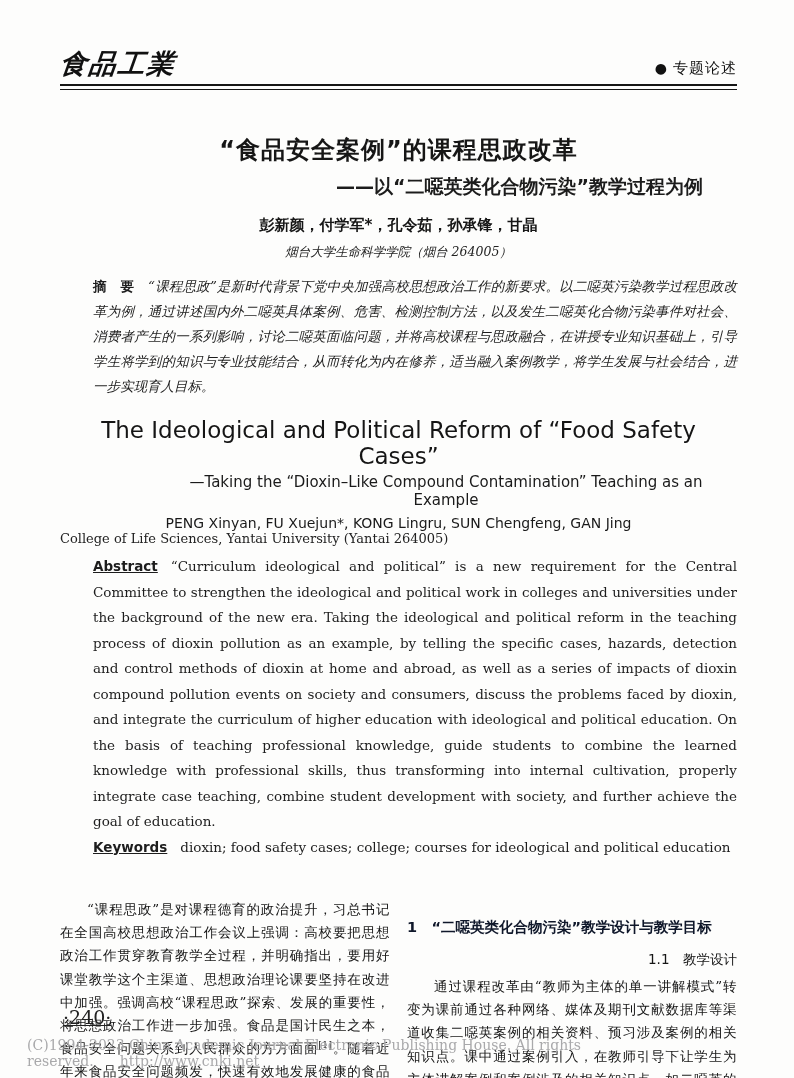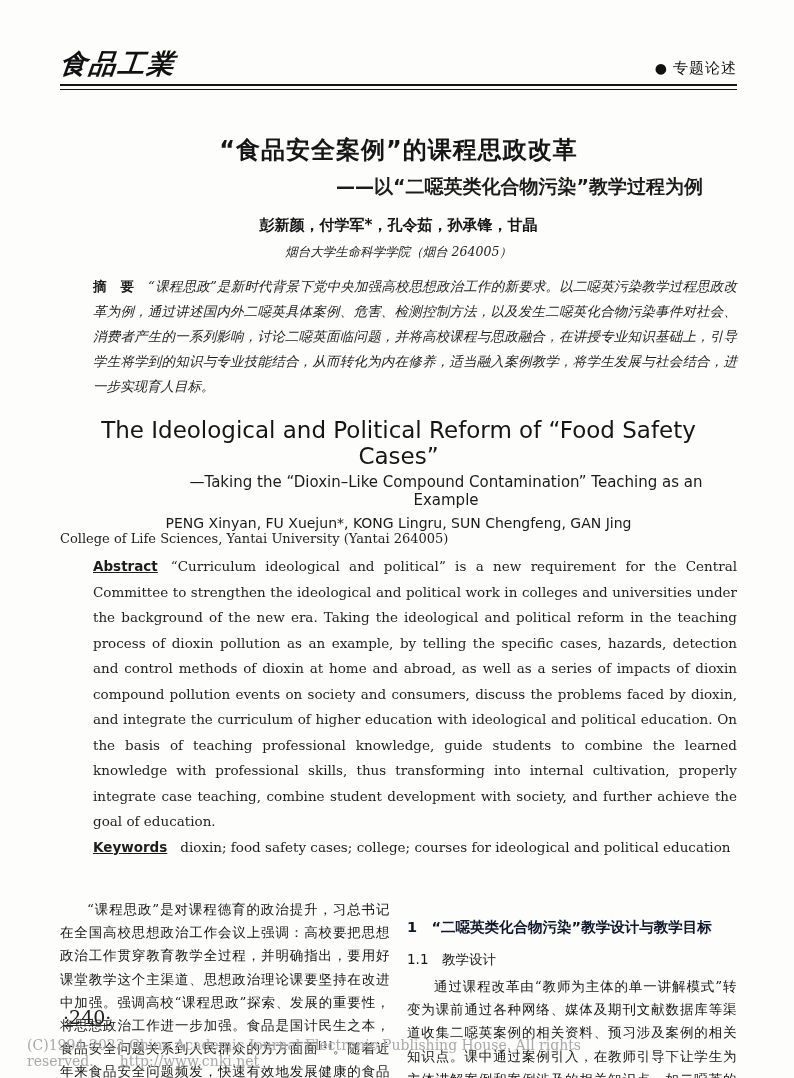--- a/index.html
+++ b/index.html
@@ -179,20 +179,21 @@
     font-size: 14.5px;
     margin: 20px 0 10px 0;
     color: #0f172a;
   }
   .sec-h2 {
     font-family: "DejaVu Sans", "Liberation Sans", sans-serif;
     font-weight: normal;
     font-size: 13.5px;
     margin: 14px 0 6px 0;
     color: #161616;
+    text-align: right;
   }
 
   
   .footer {
     position: absolute;
     left: 63px;
     top: 1000px;
     display: flex;
     align-items: flex-start;
     gap: 10px;

